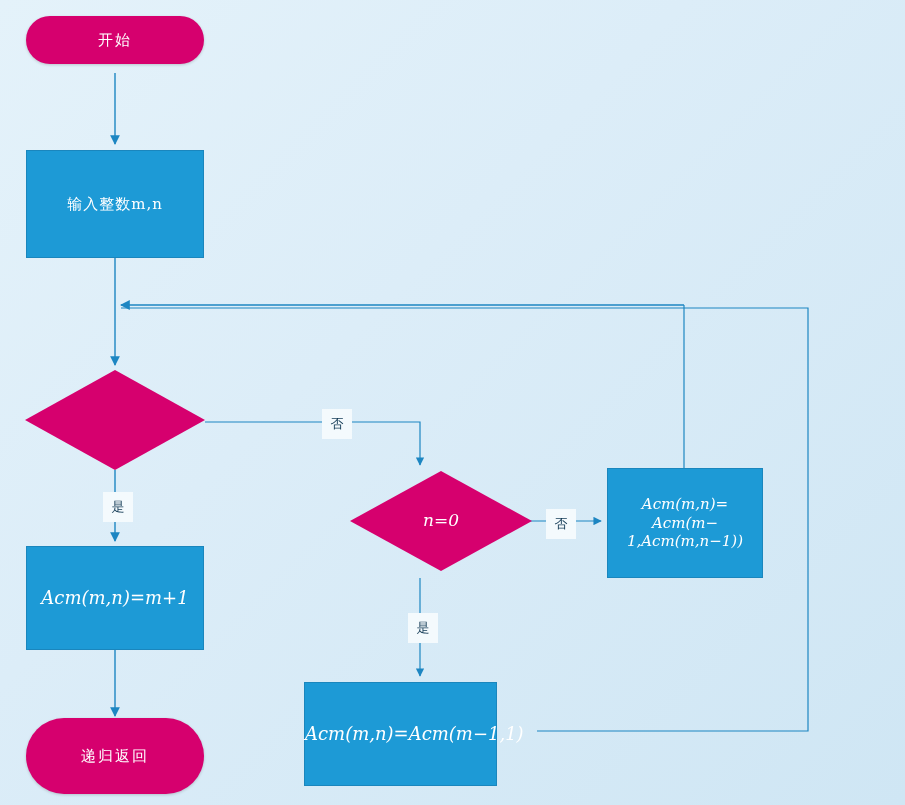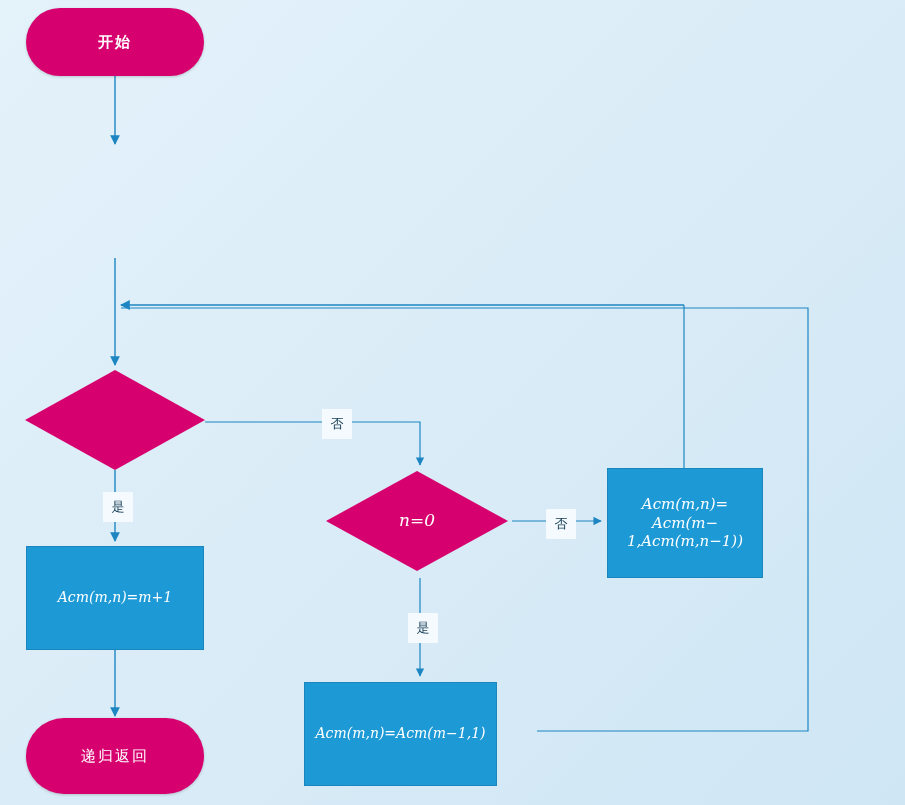--- a/index.html
+++ b/index.html
@@ -42,21 +42,21 @@
     background: #d6006e;
     border-radius: 999px;
     font-style: normal;
     font-size: 15px;
     letter-spacing: 2px;
     box-shadow: 0 1px 3px rgba(0,0,0,0.18);
   }
   .process {
     background: #1d9ad6;
     border: 1px solid #1a86bd;
-    font-size: 14px;
+    font-size: 18px;
   }
   .process.cn { font-style: normal; letter-spacing: 1px; font-size:15px; }
   .decision {
     font-size: 17px;
   }
   .decision .dshape {
     position: absolute;
     left: 0; top: 0;
     width: 100%; height: 100%;
     background: #d6006e;
@@ -103,38 +103,41 @@
 
     <path d="M 115 470 L 115 541" stroke="#1d86c2" stroke-width="1.4" fill="none" marker-end="url(#arrow)"></path>
 
     <path d="M 115 650 L 115 716" stroke="#1d86c2" stroke-width="1.4" fill="none" marker-end="url(#arrow)"></path>
 
     <path d="M 512 521 L 601 521" stroke="#1d86c2" stroke-width="1.2" fill="none" marker-end="url(#arrow)"></path>
 
     <path d="M 420 578 L 420 676" stroke="#1d86c2" stroke-width="1.2" fill="none" marker-end="url(#arrow)"></path>
   </svg>
 
-  <div class="node terminal" style="left:26px; top:8px; width:178px; height:68px;font-weight:bold;">
+  <div class="node terminal" style="left:26px; top:16px; width:178px; height:48px;">
     <span class="lbl">开始</span>
   </div>
 
+  <div class="node process cn" style="left:26px; top:150px; width:178px; height:108px;">
+    <span class="lbl">输入整数m,n</span>
+  </div>
 
   <div class="node decision" style="left:25px; top:370px; width:180px; height:100px;">
     <span class="dshape"></span>
   </div>
 
   <div class="node process" style="left:26px; top:546px; width:178px; height:104px;">
     <span class="lbl">Acm(m,n)=m+1</span>
   </div>
 
   <div class="node terminal" style="left:26px; top:718px; width:178px; height:76px;">
     <span class="lbl">递归返回</span>
   </div>
 
-  <div class="node decision" style="left:326px; top:471px; width:182px; height:100px;">
+  <div class="node decision" style="left:350px; top:471px; width:182px; height:100px;">
     <span class="dshape"></span>
     <span class="lbl">n=0</span>
   </div>
 
   <div class="node process small3" style="left:607px; top:468px; width:156px; height:110px;">
     <span class="lbl">
       <span>Acm(m,n)=</span><br>
       <span>Acm(m−</span><br>
       <span>1,Acm(m,n−1))</span>
     </span>

